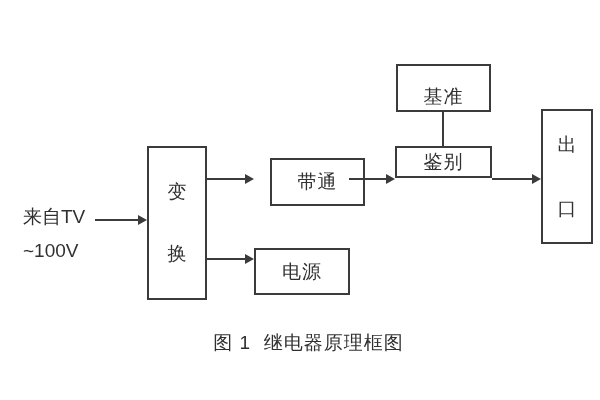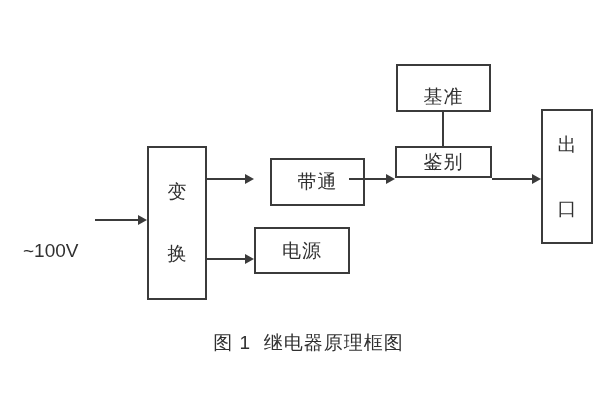--- a/index.html
+++ b/index.html
@@ -27,21 +27,21 @@
     letter-spacing:1px;
     background:var(--bg);
   }
   .box.vertical{
     flex-direction:column;
     letter-spacing:0;
   }
   .blk-transform{left:147px;top:146px;width:60px;height:154px;}
   .blk-transform .vchar + .vchar{margin-top:36px;}
   .blk-bandpass{left:254px;top:158px;width:95px;height:48px;margin-left:16px;}
-  .blk-power{left:254px;top:227px;width:96px;height:47px;}
+  .blk-power{left:254px;top:248px;width:96px;height:47px;}
   .blk-reference{left:396px;top:64px;width:95px;height:48px;align-items:flex-end;}
   .blk-discriminator{left:395px;top:146px;width:97px;height:32px;}
   .blk-outlet{left:541px;top:109px;width:52px;height:135px;}
   .blk-outlet .vchar + .vchar{margin-top:38px;}
 
   .label{
     position:absolute;
     font-size:19px;
     white-space:pre;
   }
@@ -87,20 +87,21 @@
   .ar-transform-power{left:207px;top:258px;width:38px;}
   .ar-bandpass-discriminator{left:349px;top:178px;width:37px;}
   .ar-discriminator-outlet{left:492px;top:178px;width:40px;}
   .ar-reference-discriminator{left:442px;top:112px;height:37px;}
 </style>
 </head>
 <body>
 
 <div class="canvas">
 
+  <span class="label lbl-source1">来自TV</span>
   <span class="label lbl-source2">~100V</span>
 
   <div class="arrow-h ar-input"></div>
 
   <div class="box vertical blk-transform">
     <span class="vchar">变</span>
     <span class="vchar">换</span>
   </div>
 
   <div class="arrow-h ar-transform-bandpass"></div>

